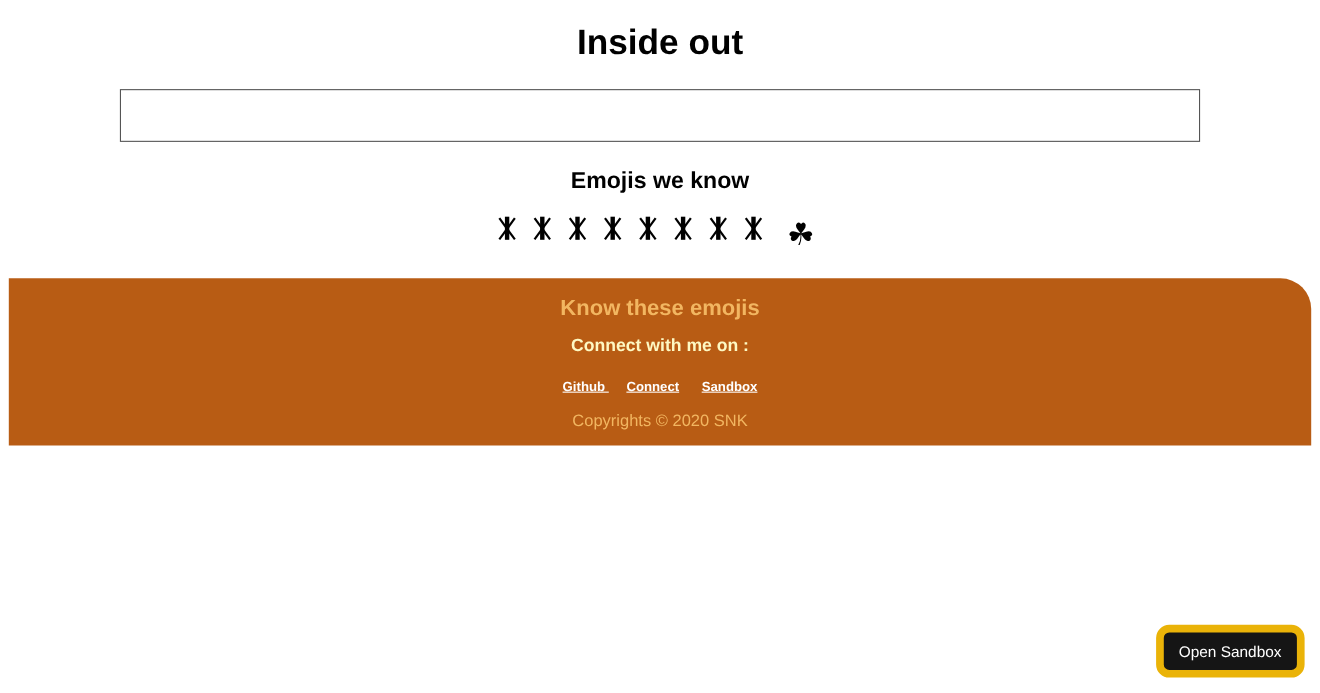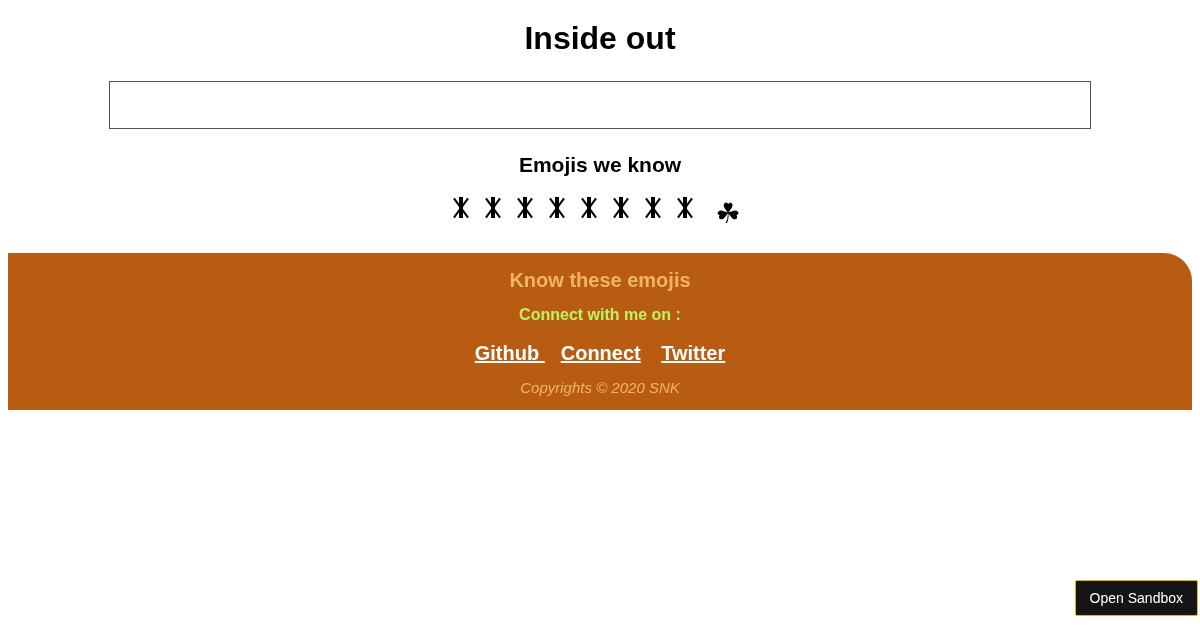--- a/index.html
+++ b/index.html
@@ -95,48 +95,47 @@
     text-align: center;
     color: #fff;
   }
   .footer-title {
     color: #f2b661;
     font-size: 20px;
     font-weight: bold;
     margin: 4px 0 14px 0;
   }
   .footer-connect {
-    color: #bef264;
+    color: #fef9c3;
     font-size: 16px;
     font-weight: bold;
     margin: 0 0 18px 0;
   }
   .footer-links {
     margin-bottom: 14px;
   }
   .footer-links a {
     color: #fff;
     font-weight: bold;
-    font-size: 20px;
+    font-size: 12px;
     text-decoration: underline;
     margin: 0 8px;
   }
   .copyright {
     color: #f2b661;
     font-size: 15px;
-    font-style: italic;
   }
   .open-sandbox {
     position: absolute;
     bottom: 14px;
-    right: 2px;
+    right: 14px;
     background: #151515;
     color: #fff;
-    border: 1px solid #eab308;
-    border-radius: 2px;
+    border: 7px solid #eab308;
+    border-radius: 12px;
     padding: 9px 14px;
     font-size: 14px;
     cursor: pointer;
     font-family: inherit;
   }
 </style>
 </head>
 <body>
 
 <div class="container">
@@ -160,20 +159,20 @@
     <span><span class="glyph-box"><span class="glyph-box-inner"></span></span></span>
     <span class="shamrock">☘</span>
   </div>
 
   <div class="footer">
     <div class="footer-title">Know these emojis</div>
     <div class="footer-connect">Connect with me on :</div>
     <div class="footer-links">
       <a href="#">Github </a>
       <a href="#">Connect</a>
-      <a href="#">Twitter</a>
+      <a href="#">Sandbox</a>
     </div>
     <div class="copyright">Copyrights © 2020 SNK</div>
   </div>
 
 </div>
 
 <button class="open-sandbox">Open Sandbox</button>
 
 </body></html>

